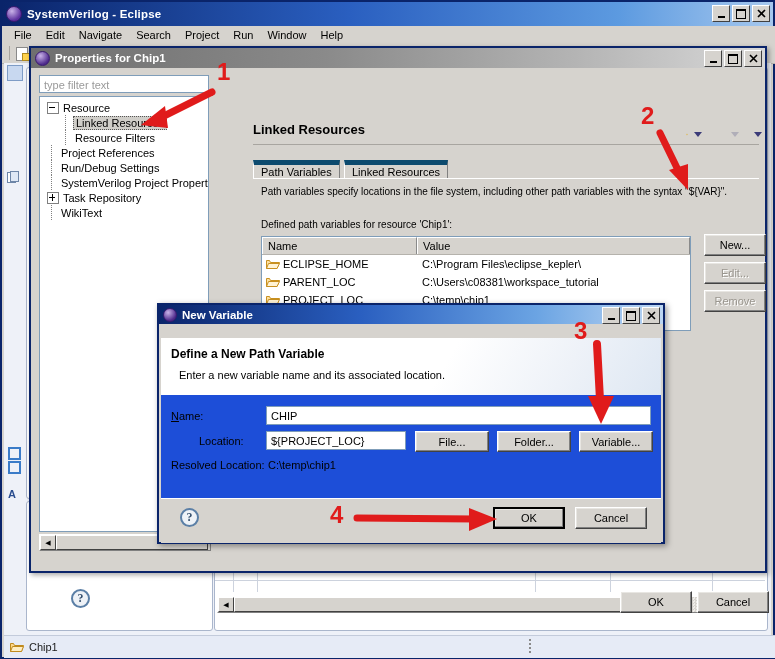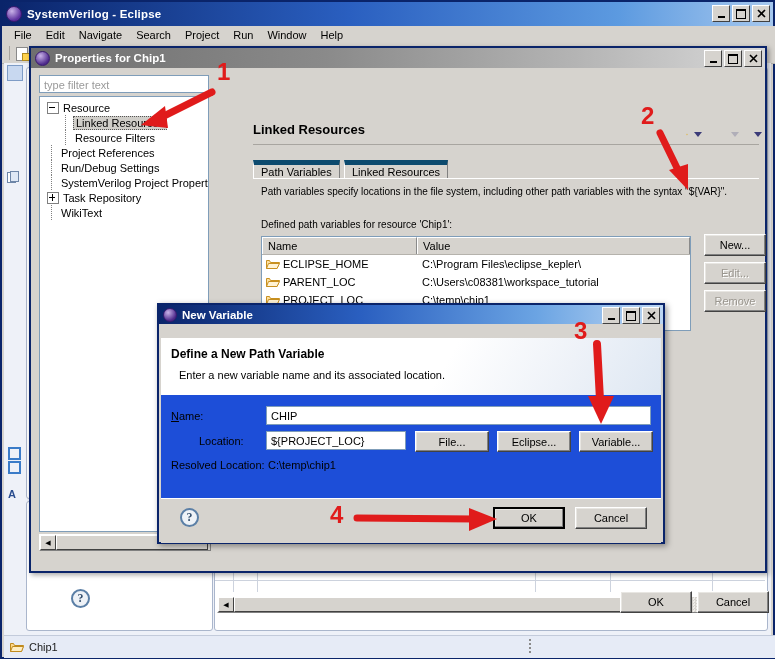--- a/index.html
+++ b/index.html
@@ -580,21 +580,21 @@
     </div>
 
     <div id="newvar-body">
       <div class="field-label" id="label-name"><u>N</u><span>ame:</span></div>
       <div class="text-input" id="input-name">CHIP</div>
 
       <div class="field-label" id="label-location">Location:</div>
       <div class="text-input" id="input-location">${PROJECT_LOC}</div>
 
       <div class="win-btn" id="btn-file">File...</div>
-      <div class="win-btn" id="btn-folder">Eclipse...</div>
+      <div class="win-btn" id="btn-folder">Folder...</div>
       <div class="win-btn" id="btn-variable">Variable...</div>
 
       <div class="field-label" id="label-resolved">Resolved Location:</div>
       <div id="resolved-value">C:\temp\chip1</div>
     </div>
 
     <div id="newvar-footer">
       <div id="newvar-help-icon">
           <div class="help-icon">?</div>
         </div>

